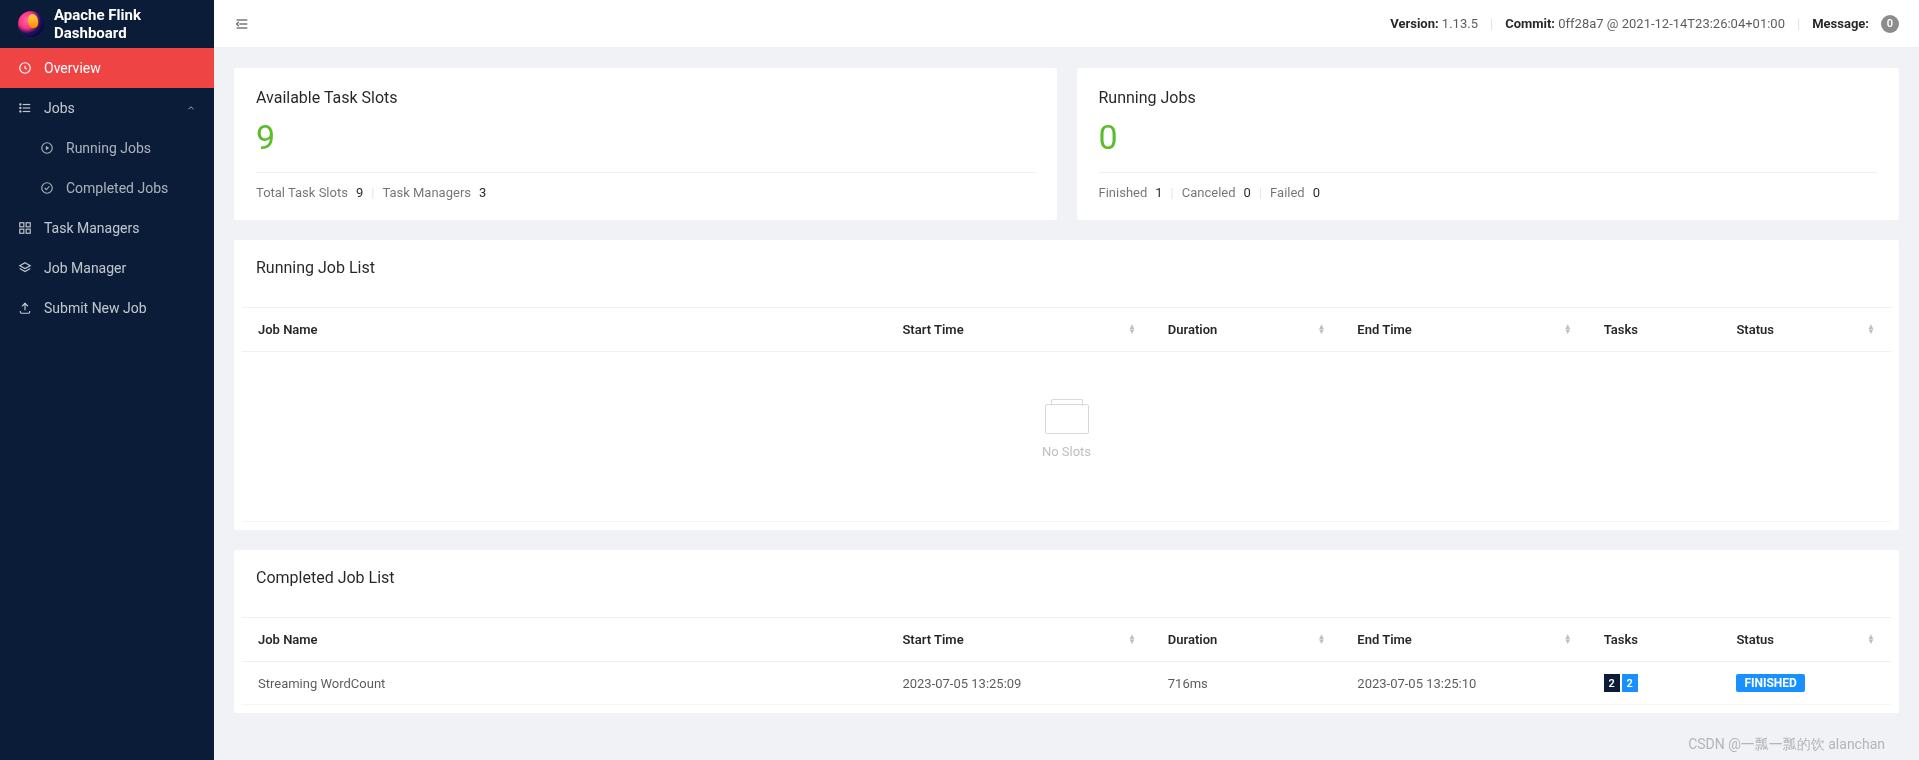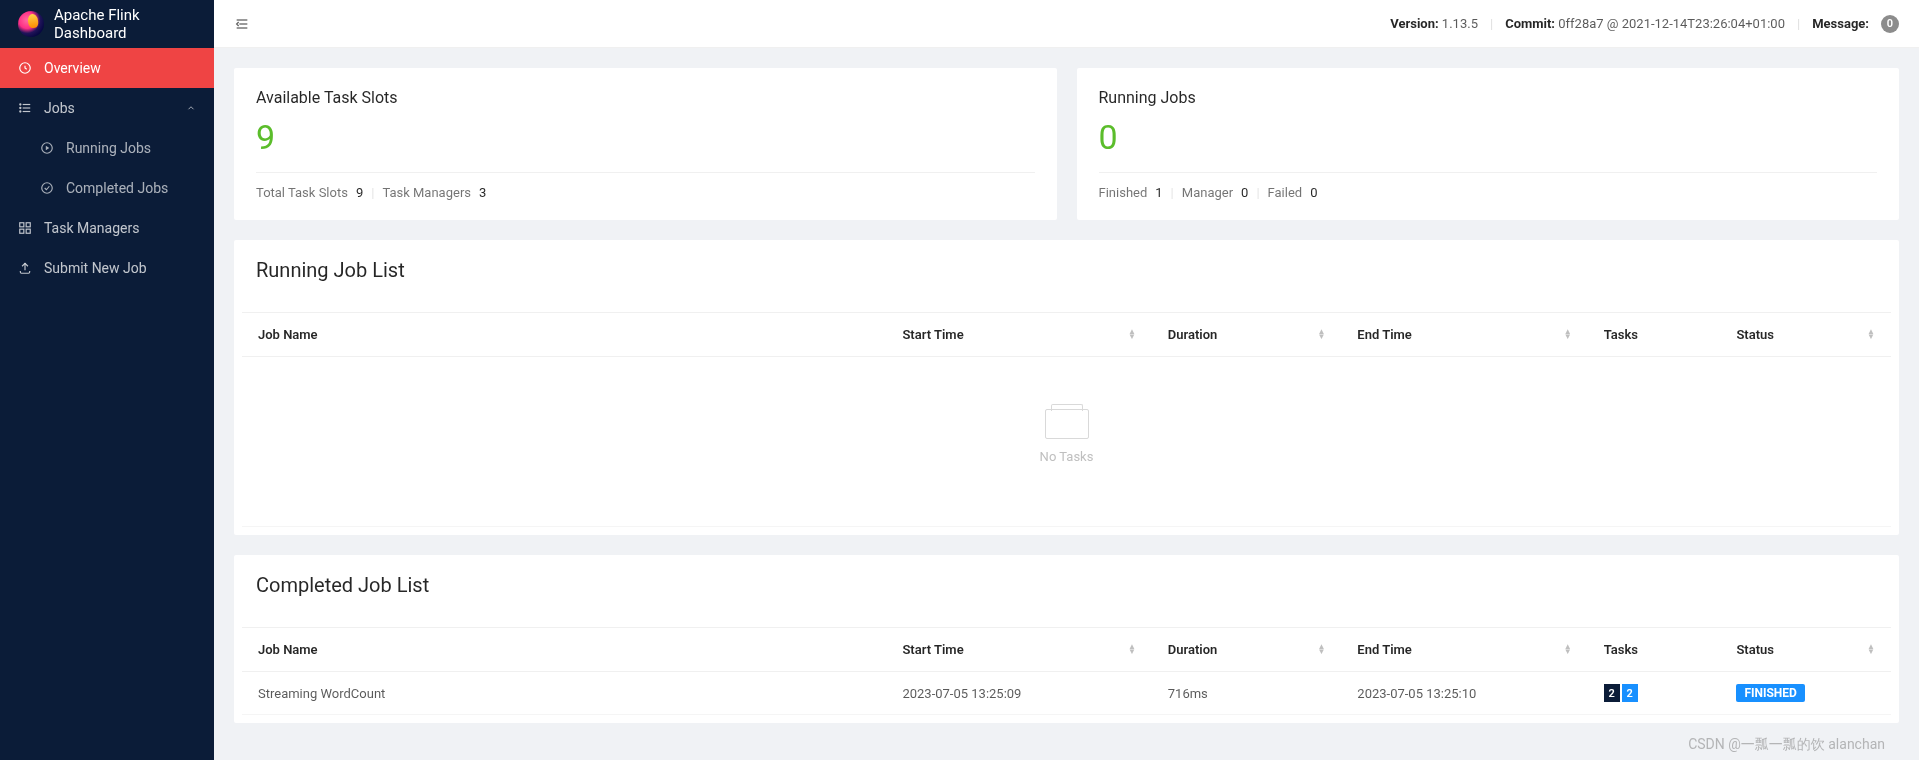--- a/index.html
+++ b/index.html
@@ -5,21 +5,21 @@
     * { margin: 0; padding: 0; box-sizing: border-box; }
     body { font-family: -apple-system, BlinkMacSystemFont, "Segoe UI", Roboto, "Helvetica Neue", Arial, sans-serif; font-size: 14px; background: #f0f2f5; color: rgba(0,0,0,0.85); overflow: hidden; }
     
     .app { display: flex; width: 100vw; height: 100vh; }
     
     
     .sidebar { width: 214px; background: #0b1c38; color: rgba(255,255,255,0.65); display: flex; flex-direction: column; flex-shrink: 0; }
     .logo-row { display: flex; align-items: center; padding: 12px 18px; height: 48px; }
     .logo-icon { width: 26px; height: 26px; border-radius: 50%; margin-right: 10px; background: radial-gradient(circle at 35% 35%, #ff6aa0 0%, #ff2f85 35%, #21145a 55%, #070742 75%); position: relative; overflow: hidden; flex-shrink: 0; }
     .logo-icon::after { content:''; position:absolute; left:10px; top:3px; width:10px; height:14px; background: linear-gradient(180deg,#ffd24a 0%, #ff8a00 100%); border-radius: 50% 50% 40% 40%; transform: rotate(-8deg); }
-    .logo-text { color: #fff; font-weight: 400; font-size: 15px; }
+    .logo-text { color: #fff; font-weight: 700; font-size: 15px; }
     .menu { list-style: none; font-size: 14px; }
     .menu-item { display: flex; align-items: center; padding: 0 18px; height: 40px; cursor: pointer; color: rgba(255,255,255,0.75); }
     .menu-item .mi-icon { width: 14px; height: 14px; margin-right: 12px; display:inline-flex; align-items:center; justify-content:center; }
     .menu-item.active { background: #ef4444; color: #fff; }
     .menu-item .chevron { margin-left: auto; }
     .submenu { list-style: none; }
     .submenu .menu-item { padding-left: 40px; color: rgba(255,255,255,0.65); height: 40px; }
     
     
     .main { flex: 1; display: flex; flex-direction: column; overflow: hidden; }
@@ -34,21 +34,21 @@
     .stats-row { display: flex; gap: 20px; margin-bottom: 20px; }
     .card { background: #fff; border-radius: 2px; }
     .stat-card { flex: 1; padding: 20px 22px; }
     .stat-title { font-size: 16px; color: rgba(0,0,0,0.85); margin-bottom: 12px; }
     .stat-value { font-size: 34px; font-weight: 400; color: #5bbd2b; line-height: 1.1; margin-bottom: 16px; }
     .stat-footer { border-top: 1px solid #f0f0f0; padding-top: 12px; font-size: 13px; color: rgba(0,0,0,0.55); display: flex; gap: 8px; align-items: center; }
     .stat-footer .num { color: rgba(0,0,0,0.85); }
     .stat-footer .sep { color: #e5e5e5; }
     
     .list-card { margin-bottom: 20px; }
-    .list-header { padding: 18px 22px 14px; font-size: 20px; color: rgba(0,0,0,0.85); }
+    .list-header { padding: 18px 22px 14px; font-size: 16px; color: rgba(0,0,0,0.85); }
     .table-wrap { padding: 16px 8px 8px; }
     table { width: 100%; border-collapse: collapse; font-size: 13px; }
     thead th { text-align: left; font-weight: 600; color: rgba(0,0,0,0.85); background: #fff; padding: 14px 16px; border-bottom: 1px solid #f0f0f0; border-top: 1px solid #f0f0f0; position: relative; }
     thead th.sortable .sorter { float: right; display: inline-flex; flex-direction: column; line-height: 5px; color: #bfbfbf; font-size: 8px; margin-top: 2px; }
     tbody td { padding: 12px 16px; color: rgba(0,0,0,0.65); border-bottom: 1px solid #f5f5f5; }
     .empty { text-align: center; padding: 40px 0 50px; color: #bfbfbf; }
     .empty-icon { width: 44px; height: 30px; margin: 0 auto 10px; border: 1.5px solid #d9d9d9; border-radius: 2px; position: relative; }
     .empty-icon::before { content:''; position:absolute; left: 5px; right: 5px; top: -6px; height: 6px; border: 1.5px solid #d9d9d9; border-bottom: none; border-radius: 2px 2px 0 0; }
     
     .task-badges { display: inline-flex; gap: 2px; }
@@ -126,20 +126,29 @@
               <rect x="14" y="3" width="7" height="7"></rect>
               <rect x="3" y="14" width="7" height="7"></rect>
               <rect x="14" y="14" width="7" height="7"></rect>
             </svg>
         </span>
         <span>Task Managers</span>
       </li>
       <li class="menu-item">
         <span class="mi-icon">
           <svg width="14" height="14" viewBox="0 0 24 24" fill="none" stroke="currentColor" stroke-width="2">
+              <polygon points="12 3 21 8 12 13 3 8"></polygon>
+              <polyline points="3 13 12 18 21 13"></polyline>
+            </svg>
+        </span>
+        <span>Job Manager</span>
+      </li>
+      <li class="menu-item">
+        <span class="mi-icon">
+          <svg width="14" height="14" viewBox="0 0 24 24" fill="none" stroke="currentColor" stroke-width="2">
               <path d="M4 17v2a2 2 0 0 0 2 2h12a2 2 0 0 0 2-2v-2"></path>
               <polyline points="7 9 12 4 17 9"></polyline>
               <line x1="12" y1="4" x2="12" y2="16"></line>
             </svg>
         </span>
         <span>Submit New Job</span>
       </li>
     </ul>
   </aside>
 
@@ -183,21 +192,21 @@
             <span class="num">3</span>
           </div>
         </div>
         <div class="card stat-card">
           <div class="stat-title">Running Jobs</div>
           <div class="stat-value">0</div>
           <div class="stat-footer">
             <span>Finished</span>
             <span class="num">1</span>
             <span class="sep">|</span>
-            <span>Manager</span>
+            <span>Canceled</span>
             <span class="num">0</span>
             <span class="sep">|</span>
             <span>Failed</span>
             <span class="num">0</span>
           </div>
         </div>
       </div>
 
       <div class="card list-card">
         <div class="list-header">Running Job List</div>
@@ -219,21 +228,21 @@
                 <th class="sortable"><span>End Time</span><span class="sorter">▲<br>▼</span></th>
                 <th>Tasks</th>
                 <th class="sortable"><span>Status</span><span class="sorter">▲<br>▼</span></th>
               </tr>
             </thead>
             <tbody>
               <tr>
                   <td colspan="6">
                 <div class="empty">
                   <div class="empty-icon"></div>
-                  <div>No Tasks</div>
+                  <div>No Slots</div>
                 </div>
               </td>
                 </tr>
             </tbody>
           </table>
         </div>
       </div>
 
       <div class="card list-card">
         <div class="list-header">Completed Job List</div>

